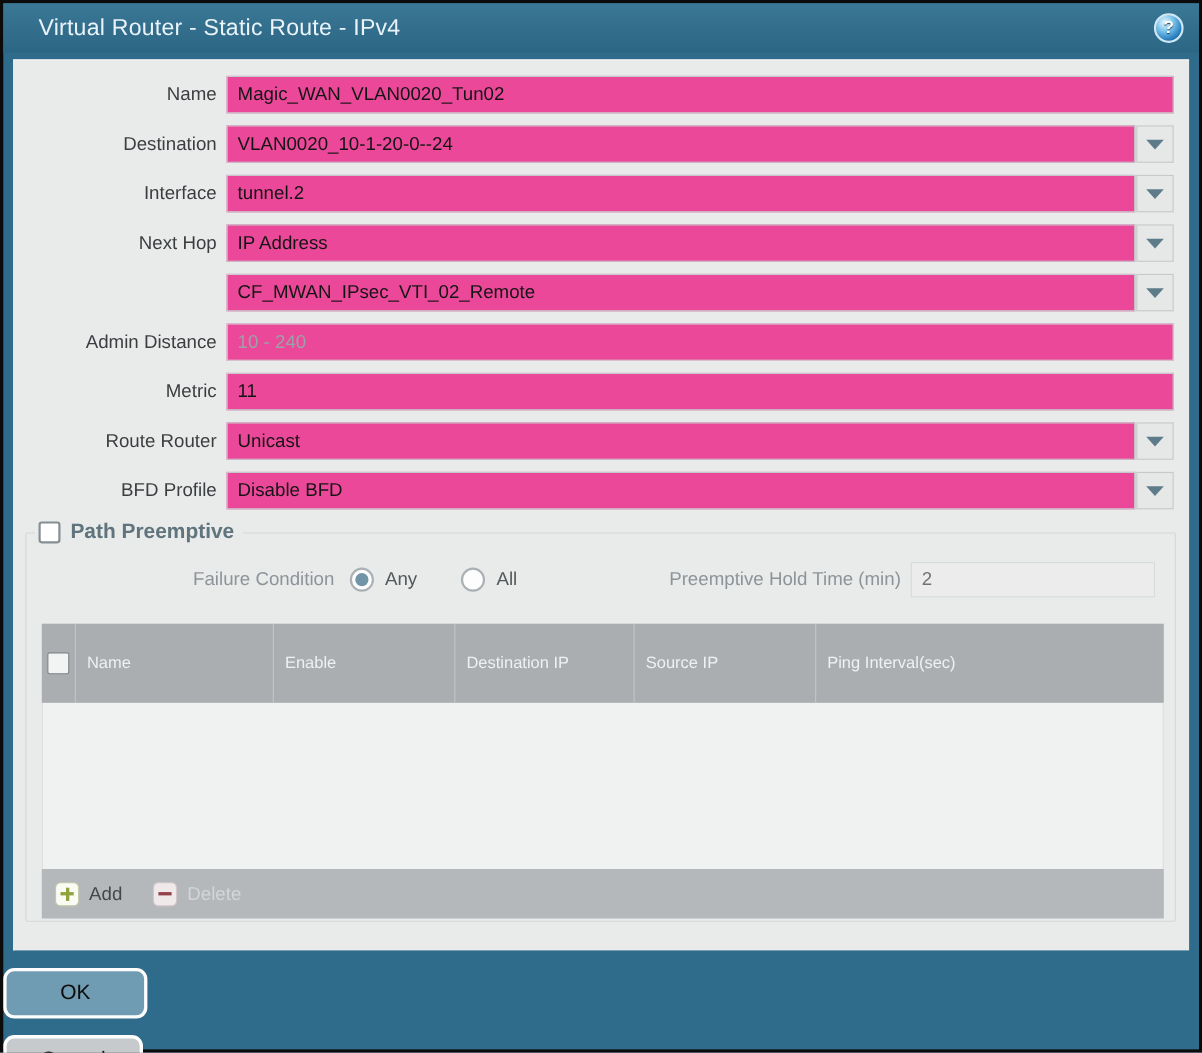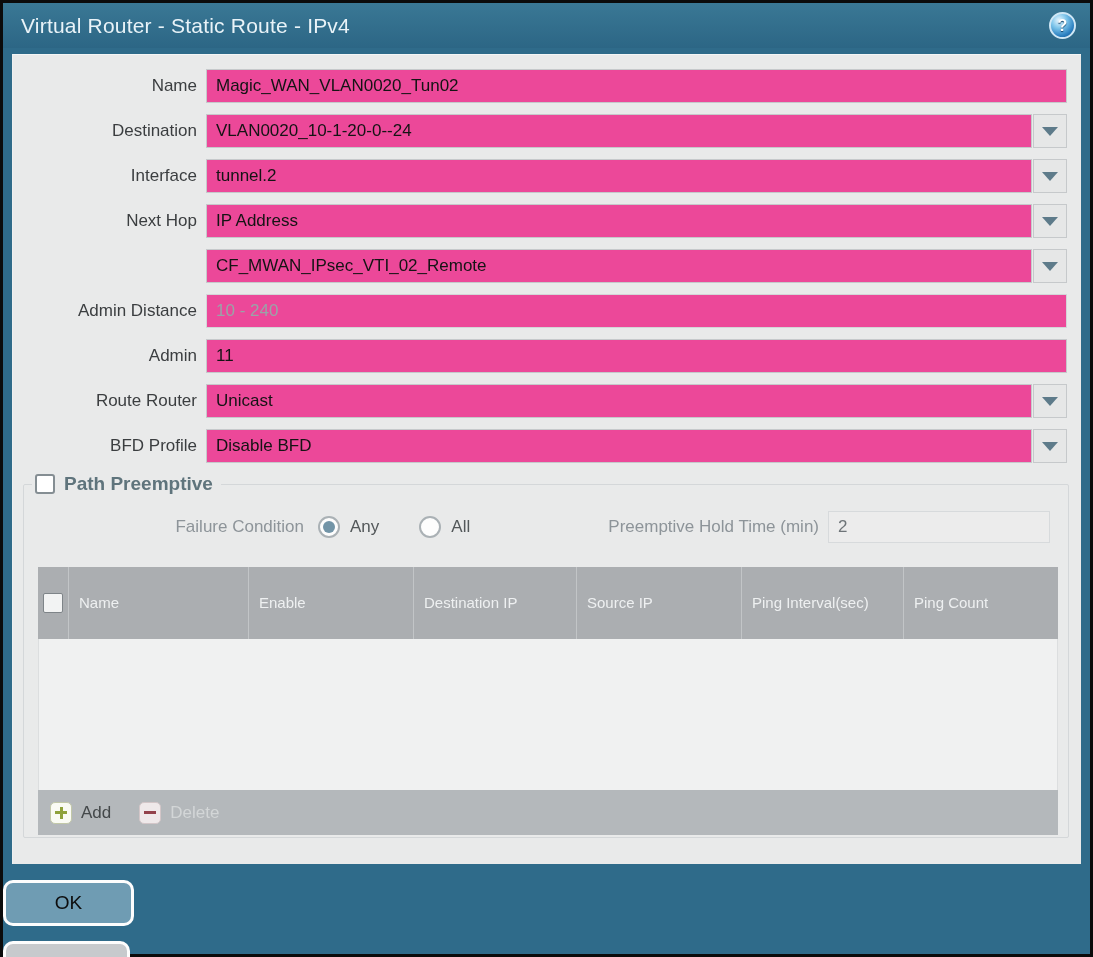--- a/index.html
+++ b/index.html
@@ -7,21 +7,21 @@
   body { font-family: "Liberation Sans", sans-serif; background:#fff; }
 
   .window {
     position:relative; width:1093px; height:957px;
     background:#2f6b8a; border:3px solid #0b0b0b;
   }
 
   
   .titlebar {
     height:45px; display:flex; align-items:center;
-    padding:0 14px 0 18px;
+    padding:0 14px 0 32px;
     background:linear-gradient(#3a7895, #2c6685);
   }
   .title { font-size:21px; color:#e9f3f8; letter-spacing:0.2px; }
   .help-icon {
     margin-left:auto; width:27px; height:27px; border-radius:50%;
     background: radial-gradient(circle at 35% 28%, #eaf7ff 0%, #7cc4ea 35%, #2a7fc0 70%, #12497e 100%);
     border:2px solid #cfe7f5;
     color:#fff; font-size:16px; font-weight:bold;
     display:flex; align-items:center; justify-content:center;
     cursor:pointer; text-shadow:0 1px 1px #0a3d66;
@@ -183,21 +183,21 @@
       </div>
 
       <div class="frow">
         <span class="flabel">Admin Distance</span>
         <div class="fctl">
           <input class="tinput soft" type="text" placeholder="10 - 240" style="">
         </div>
       </div>
 
       <div class="frow">
-        <span class="flabel">Admin</span>
+        <span class="flabel">Metric</span>
         <div class="fctl">
           <input class="tinput" type="text" value="11" style="">
         </div>
       </div>
 
       <div class="frow">
         <span class="flabel">Route Router</span>
         <div class="fctl">
           <input class="tinput" type="text" value="Unicast" style="">
           <span class="trigger">
@@ -239,21 +239,20 @@
       <div class="grid">
         <div class="ghead">
           <span class="gh-cb">
             <span class="gcb"></span>
           </span>
           <span class="gcell w-name">Name</span>
           <span class="gcell w-enable">Enable</span>
           <span class="gcell w-dst">Destination IP</span>
           <span class="gcell w-src">Source IP</span>
           <span class="gcell w-ping">Ping Interval(sec)</span>
-          <span class="gcell w-cnt">Ping Count</span>
         </div>
         <div class="gbody"></div>
         <div class="gfoot">
           <span class="tool">
             <span class="icon-sq add-sq"></span>
             <span class="add-label">Add</span>
           </span>
           <span class="tool">
             <span class="icon-sq del-sq"></span>
             <span class="del-label">Delete</span>

